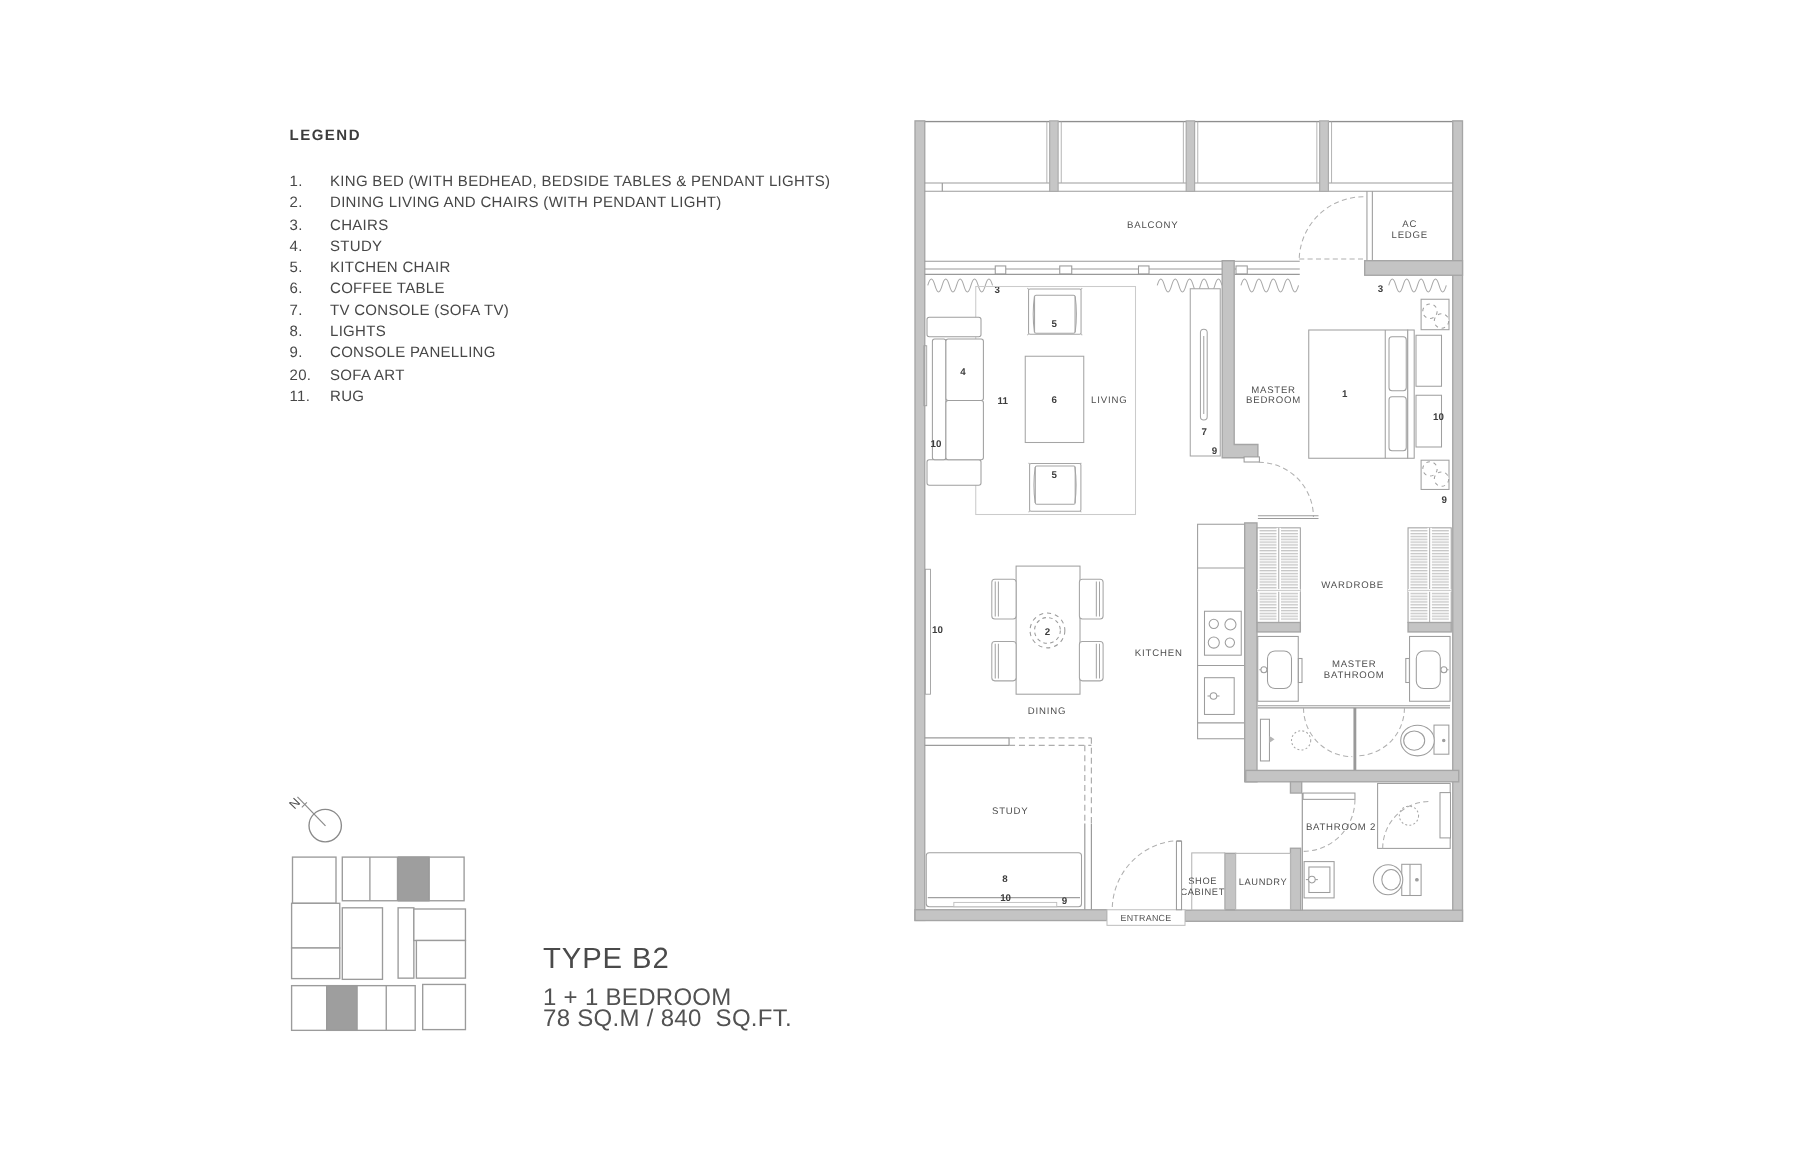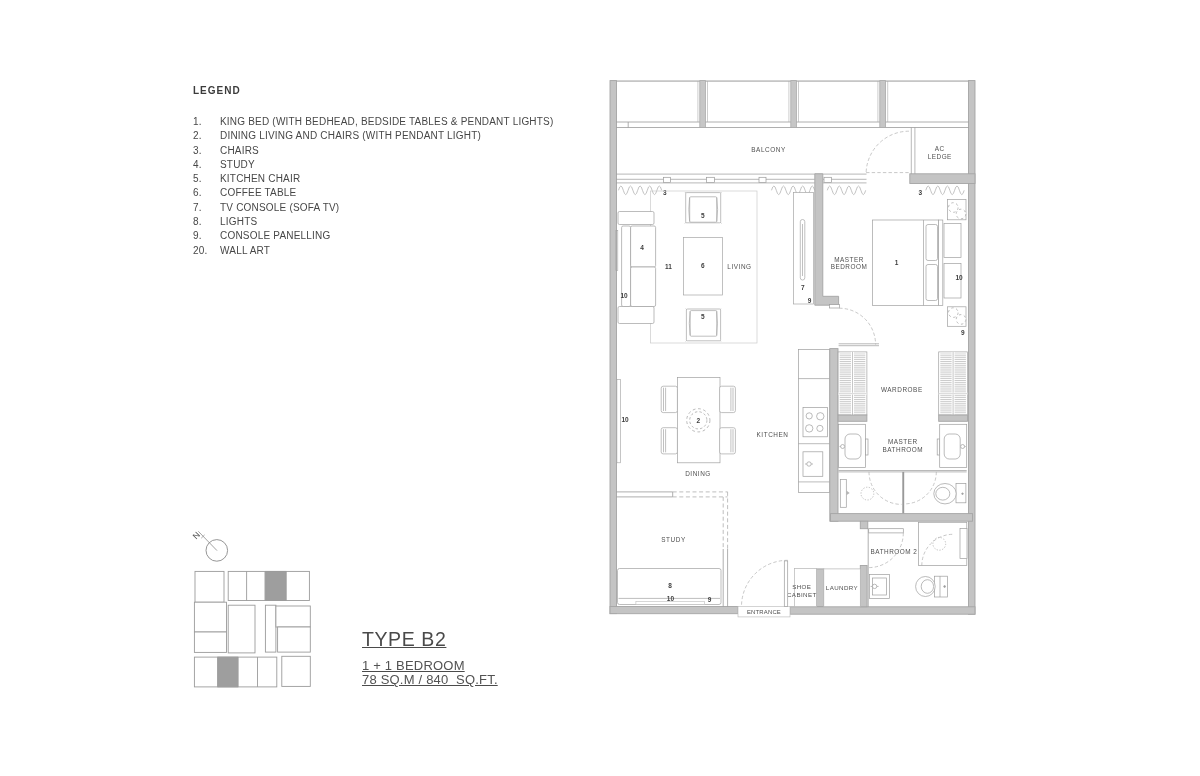--- a/index.html
+++ b/index.html
@@ -3,23 +3,23 @@
 <meta charset="utf-8">
 <style>
   html,body{margin:0;padding:0;background:#ffffff;}
   #page{position:relative;width:1156px;height:776px;background:#ffffff;overflow:hidden;
         font-family:"Liberation Sans", sans-serif;border-radius:21px;}
   #legend{position:absolute;left:193px;top:85px;color:#454545;}
   #legend h3{margin:0 0 19px 0;font-size:10px;font-weight:bold;letter-spacing:1px;color:#3c3c3c;}
   #legend table{border-collapse:collapse;font-size:10px;letter-spacing:0.2px;color:#474747;}
   #legend td{padding:0;vertical-align:top;line-height:14.3px;white-space:nowrap;}
   #legend td.n{width:27px;}
-  #title{position:absolute;left:362px;top:627.5px;color:#4b4b4b;text-decoration:underline;}
+  #title{position:absolute;left:362px;top:627.5px;color:#4b4b4b;}
   #title .big{font-size:19.5px;letter-spacing:0.6px;color:#4a4a4a;}
-  #title .sub{margin-top:8.5px;font-size:13px;letter-spacing:0.2px;color:#525252;line-height:14.2px;}
+  #title .sub{margin-top:8.5px;font-size:16px;letter-spacing:0.2px;color:#525252;line-height:14.2px;}
 </style>
 </head>
 <body>
 <div id="page">
 
   <div id="legend">
     <h3>LEGEND</h3>
     <table>
       <tbody>
           <tr>
@@ -53,21 +53,25 @@
       <tr>
             <td class="n">8.</td>
             <td>LIGHTS</td>
           </tr>
       <tr>
             <td class="n">9.</td>
             <td>CONSOLE PANELLING</td>
           </tr>
       <tr>
             <td class="n">20.</td>
-            <td>WALL ART</td>
+            <td>SOFA ART</td>
+          </tr>
+      <tr>
+            <td class="n">11.</td>
+            <td>RUG</td>
           </tr>
     </tbody>
       </table>
   </div>
 
   <div id="title">
     <div class="big">TYPE B2</div>
     <div class="sub">1 + 1 BEDROOM<br>78 SQ.M / 840&nbsp; SQ.FT.</div>
   </div>
   <svg id="plan" width="1200" height="776" viewBox="0 0 1200 776" style="position:absolute;left:0;top:0" fill="none" stroke-linecap="butt">

